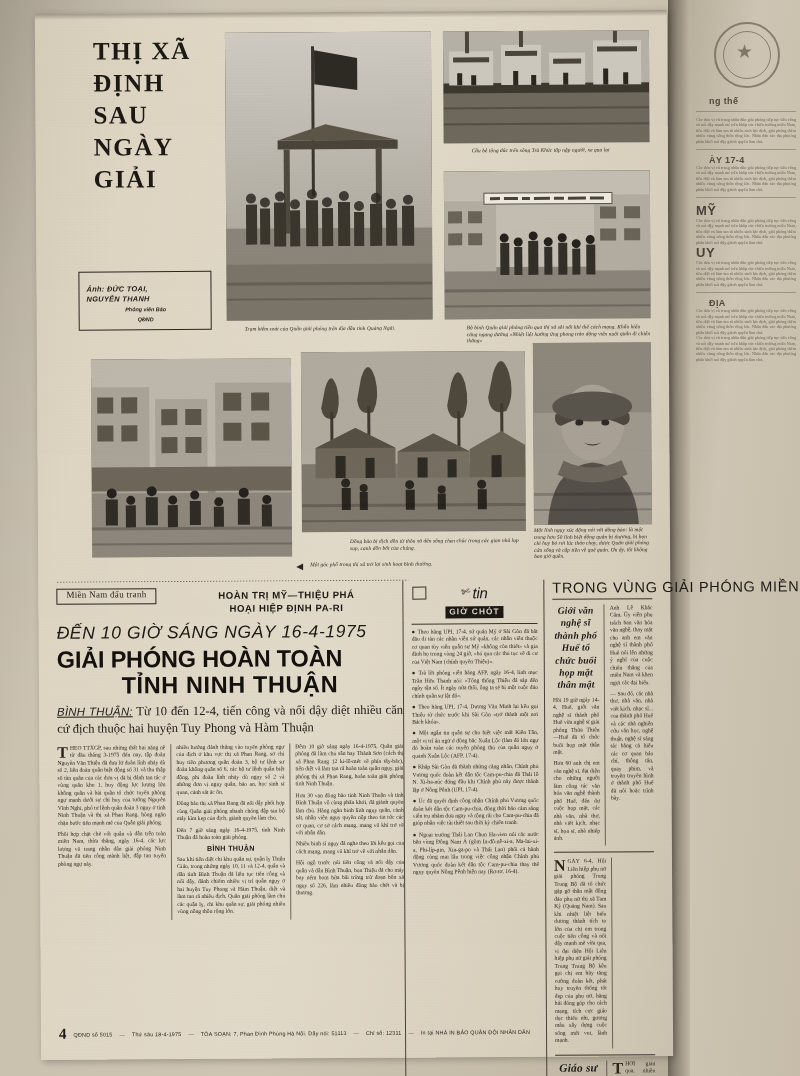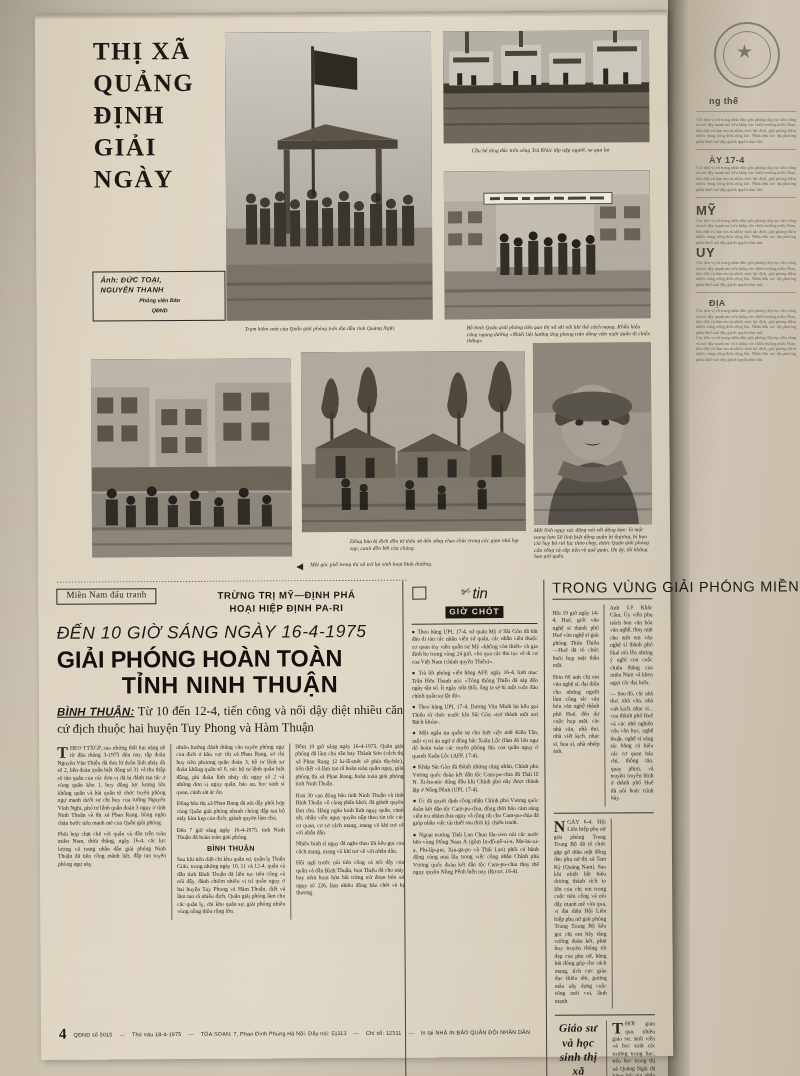--- a/index.html
+++ b/index.html
@@ -68,22 +68,22 @@
 
   
   .feature{position:relative;height:548px;}
   .bigtitle{
     position:absolute;left:40px;top:12px;width:150px;
     font-family:"Liberation Serif",serif;font-weight:bold;
     font-size:25px;line-height:32px;color:#1d1a16;letter-spacing:1.6px;
   }
   .bigtitle div{white-space:nowrap;}
   .credit{
-    position:absolute;left:38px;top:248px;width:118px;
-    border:1px solid #2b2722;padding:3px 6px 6px 7px;
+    position:absolute;left:24px;top:248px;width:118px;
+    border:1px solid #2b2722;padding:12px 6px 6px 7px;
   }
   .credit .c1{font-family:"Liberation Sans",sans-serif;font-weight:bold;font-size:7.4px;
     font-style:italic;color:#241f1a;line-height:10px;letter-spacing:.3px;}
   .credit .c2{font-family:"Liberation Sans",sans-serif;font-weight:bold;font-size:5.4px;
     font-style:italic;color:#241f1a;line-height:7.5px;margin-top:2px;text-align:center;}
 
   .photo{position:absolute;overflow:hidden;background:#7d786f;}
   .ph-img{position:absolute;inset:0;}
   .cap{
     position:absolute;font-family:"Liberation Serif",serif;font-style:italic;
@@ -117,21 +117,21 @@
   }
   .mainhead2{
     font-family:"Liberation Sans",sans-serif;font-weight:bold;font-size:23.5px;
     line-height:27px;color:#14110e;letter-spacing:.6px;text-align:center;
   }
   .lede{
     font-family:"Liberation Serif",serif;font-size:12.6px;line-height:16.5px;
     color:#1d1a16;text-align:justify;
   }
   .lede-lbl{
-    font-family:"Liberation Sans",sans-serif;font-style:italic;font-weight:bold;
+    font-family:"Liberation Sans",sans-serif;font-style:italic;font-weight:normal;
     font-size:11.4px;text-decoration:underline;letter-spacing:.2px;
   }
   .colwrap{display:flex;gap:0;}
   .col{font-family:"Liberation Serif",serif;font-size:5.6px;line-height:7.45px;
     color:#2a251e;text-align:justify;hyphens:auto;}
   .col p{margin:0 0 4px;}
   .vrule{width:0;border-left:1px solid #4a4238;opacity:.75;margin:0 5px;}
   .dropcap::first-letter{
     font-size:16px;line-height:13px;font-weight:bold;float:left;
     padding:1px 2px 0 0;font-family:"Liberation Serif",serif;
@@ -202,24 +202,24 @@
   </div>
 
   <div class="sheet">
     <div class="edge-top"></div>
     <div class="inner">
 
       <div class="feature">
 
         <div class="bigtitle">
           <div>THỊ XÃ</div>
-          <div>QUẢNG</div>
           <div>ĐỊNH</div>
+          <div>SAU</div>
+          <div>NGÀY</div>
           <div>GIẢI</div>
-          <div>NGÀY</div>
         </div>
 
         <div class="credit">
           <div class="c1">Ảnh: ĐỨC TOẠI,</div>
           <div class="c1">NGUYỄN THANH</div>
           <div class="c2">Phóng viên Báo</div>
           <div class="c2">QĐND</div>
         </div>
 
         <div class="photo" style="left:172px;top:10px;width:206px;height:288px;">
@@ -494,21 +494,21 @@
 
         <div class="dotrule" style="width:352px;"></div>
 
         <div style="display:flex;">
 
           <div style="width:352px;position:relative;">
 
             <div style="display:flex;align-items:flex-start;margin-top:6px;">
               <div class="tagbox">Miền Nam đấu tranh</div>
               <div style="flex:1;padding-left:14px;padding-top:2px;">
-                <div class="kicker">TRỪNG TRỊ MỸ—ĐỊNH PHÁ</div>
+                <div class="kicker">HOÀN TRỊ MỸ—THIỆU PHÁ</div>
                 <div class="kicker">HOẠI HIỆP ĐỊNH PA-RI</div>
               </div>
             </div>
 
             <div class="deck" style="margin-top:7px;">ĐẾN 10 GIỜ SÁNG NGÀY 16-4-1975</div>
             <div class="mainhead" style="margin-top:3px;">GIẢI PHÓNG HOÀN TOÀN</div>
             <div class="mainhead2">TỈNH NINH THUẬN</div>
 
             <div class="lede" style="margin-top:4px;">
               <span class="lede-lbl">BÌNH THUẬN:</span>
@@ -559,20 +559,21 @@
               <p><span class="bullet">●</span> <span>Ngoại trưởng Thái Lan Chun Ha-vien nói các nước bên vùng Đông Nam Á (gồm In-đô-nê-xi-a, Ma-lai-xi-a, Phi-líp-pin, Xin-ga-po và Thái Lan) phối cả hành động cùng mai lâu trong việc công nhận Chính phủ Vương quốc đoàn kết dân tộc Cam-pu-chia thay thế ngụy quyền Nông Pênh hiện nay (Rơ-tơ, 16-4).</span></p>
             </div>
           </div>
 
           <div style="width:100px;flex:1;padding-left:8px;">
             <div class="secthead">TRONG VÙNG GIẢI PHÓNG MIỀN NAM</div>
             <div class="hairline" style="margin:3px 0 5px;"></div>
 
             <div class="colwrap">
               <div style="width:52px;">
+                <div class="rh">Giới văn nghệ sĩ thành phố Huế tổ chức buổi họp mặt thân mật</div>
                 <div class="col" style="margin-top:5px;">
                   <p>Hồi 19 giờ ngày 14-4, Huế, giới văn nghệ sĩ thành phố Huế vừa nghệ sĩ giải phóng Thừa Thiên—Huế đã tổ chức buổi họp mặt thân mật.</p>
                   <p>Hơn 60 anh chị em văn nghệ sĩ, đại diện cho những người làm công tác văn hóa văn nghệ thành phố Huế, đến dự cuộc họp mặt, các nhà văn, nhà thơ, nhà viết kịch, nhạc sĩ, họa sĩ, nhà nhiếp ảnh.</p>
                 </div>
               </div>
               <div class="vrule"></div>
               <div class="col" style="width:48px;">
                 <p>Anh Lê Khắc Cẩm, Ủy viên phụ trách ban văn hóa văn nghệ, thay mặt cho anh em văn nghệ sĩ thành phố Huế nói lên những ý nghĩ của cuộc chiến thắng của miền Nam và khen ngợi các đại biểu.</p>
                 <p>— Sau đó, các nhà thơ, nhà văn, nhà viết kịch, nhạc sĩ... của thành phố Huế và các nhà nghiên cứu văn học, nghệ thuật, nghệ sĩ sáng tác bằng cả hiểu các cơ quan báo chí, thông tấn, quay phim, và truyền truyền hình ở thành phố Huế đã nói hoặc trình bày.</p>
               </div>

